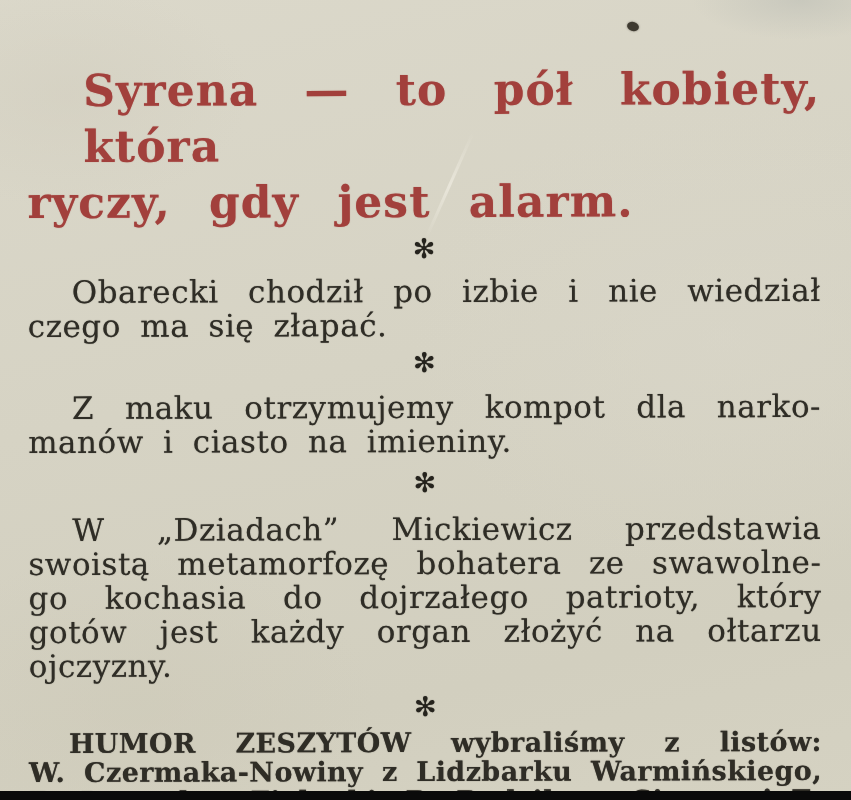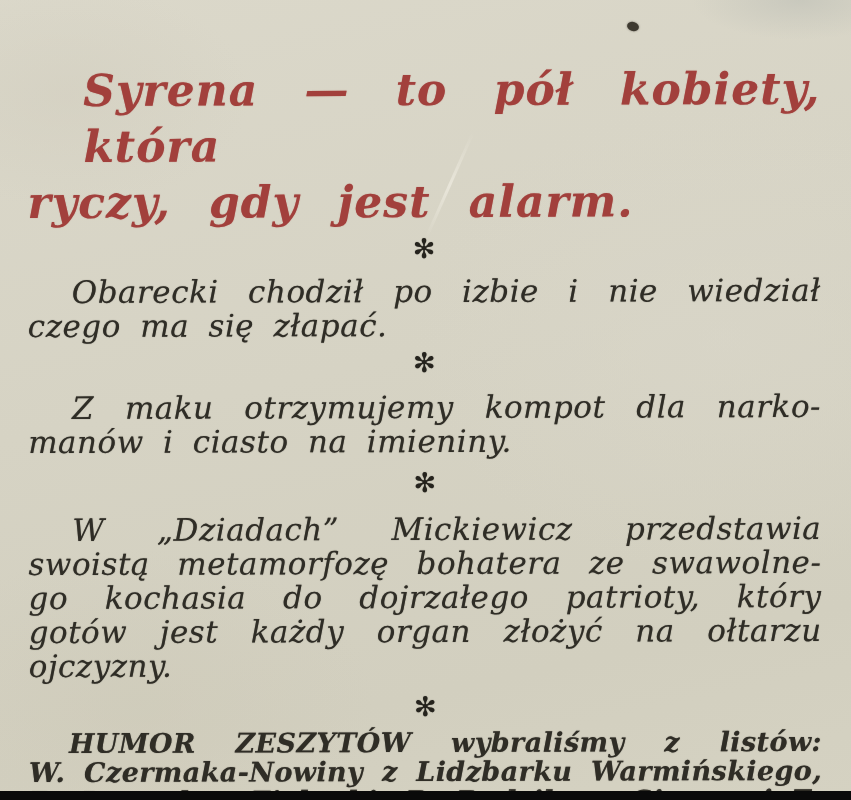--- a/index.html
+++ b/index.html
@@ -11,21 +11,20 @@
     height: 800px;
     overflow: hidden;
     font-family: "DejaVu Serif", "Liberation Serif", serif;
     color: #2f2d26;
     background:
       radial-gradient(ellipse 150px 55px at 94% 0%, rgba(174,178,172,0.38), rgba(174,178,172,0) 72%),
       radial-gradient(ellipse 340px 220px at 16% 88%, rgba(204,200,182,0.45), rgba(204,200,182,0) 70%),
       radial-gradient(ellipse 420px 320px at 85% 42%, rgba(218,215,202,0.55), rgba(218,215,202,0) 75%),
       radial-gradient(ellipse 260px 160px at 8% 12%, rgba(209,205,190,0.5), rgba(209,205,190,0) 70%),
       linear-gradient(168deg, #dbd8ca 0%, #d6d3c4 45%, #d2cfbf 80%, #d5d2c2 100%);
-    font-style: italic;
   }
 
   .content {
     position: absolute;
     inset: 0;
     padding: 62px 30px 0 28px;
     box-sizing: border-box;
     transform: rotate(-0.15deg);
   }
 

